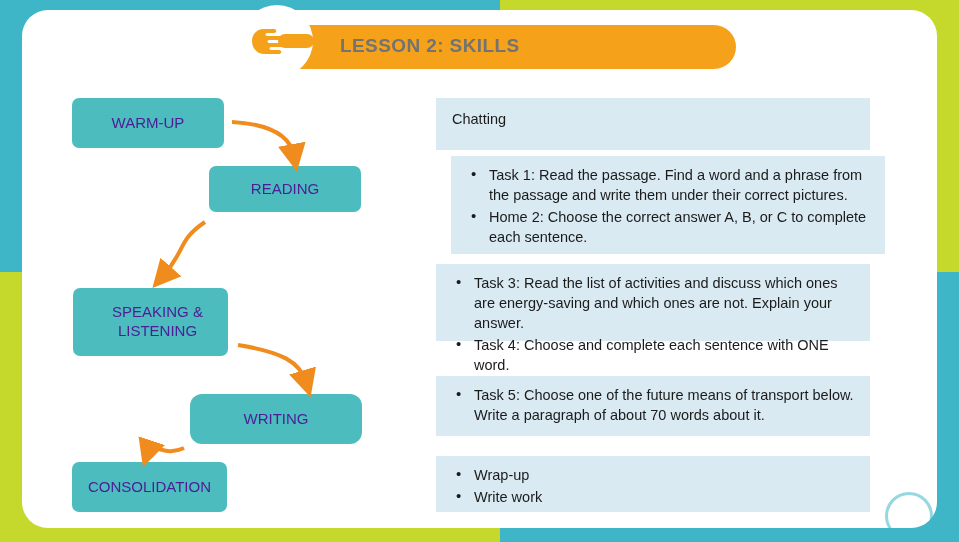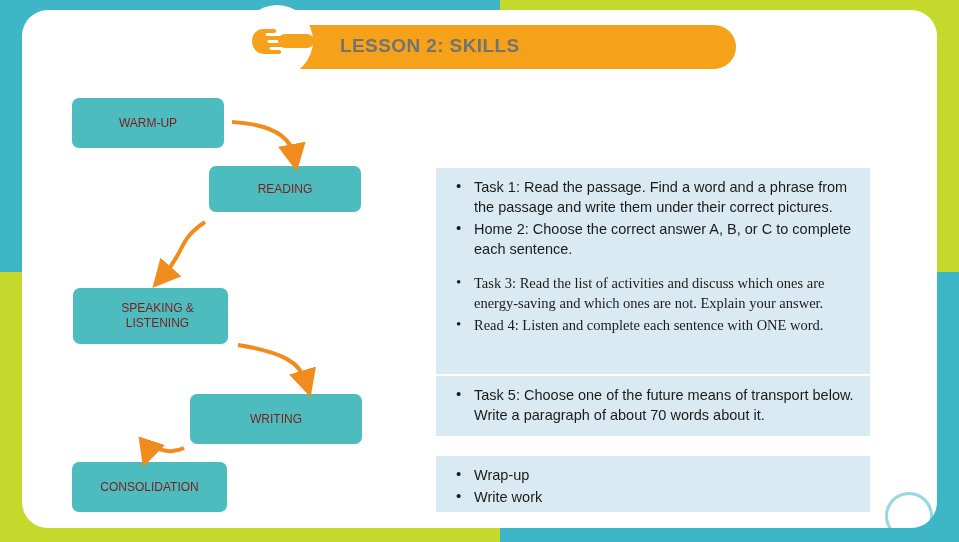--- a/index.html
+++ b/index.html
@@ -92,34 +92,34 @@
   }
   .hand-badge svg {
     position: absolute;
     left: 7px; top: 14px;
   }
   
   .flow-box {
     position: absolute;
     background: #4cbcbf;
     border-radius: 7px;
-    color: #7f1d1d;
-    font-size: 12px;
+    color: #4c1d95;
+    font-size: 15px;
     display: flex;
     align-items: center;
     justify-content: center;
     text-align: center;
     line-height: 1.25;
     box-sizing: border-box;
     padding: 2px 6px;
   }
   #box-warmup      { left: 72px;  top: 98px;  width: 152px; height: 50px; }
   #box-reading     { left: 209px; top: 166px; width: 152px; height: 46px; }
-  #box-speaking    { left: 73px;  top: 288px; width: 155px; height: 56px; padding-left: 20px; }
-  #box-writing     { left: 190px; top: 394px; width: 172px; height: 50px; }
+  #box-speaking    { left: 73px;  top: 288px; width: 155px; height: 68px; padding-left: 20px; }
+  #box-writing     { left: 190px; top: 394px; width: 172px; height: 50px; border-radius: 12px; }
   #box-consolidation { left: 72px; top: 462px; width: 155px; height: 50px; }
 
   .arrow-layer {
     position: absolute;
     left: 0; top: 0;
     width: 959px; height: 542px;
     pointer-events: none;
   }
   
   .panel {
@@ -127,22 +127,22 @@
     left: 436px;
     width: 434px;
     background: #daeaf2;
     box-sizing: border-box;
     padding: 9px 14px 9px 14px;
     color: #1b1b1b;
     font-size: 14.5px;
     line-height: 1.38;
   }
   #panel-0 { top: 98px;  height: 52px; }
-  #panel-1 { top: 168px; height: 98px; }
-  #panel-2 { top: 264px; height: 110px; font-family: Liberation Serif, serif; }
+  #panel-1 { top: 156px; height: 98px; margin-left: 15px; }
+  #panel-2 { top: 264px; height: 77px; }
   #panel-3 { top: 376px; height: 60px; }
   #panel-4 { top: 456px; height: 56px; }
 
   .panel-plain {
     margin: 0;
     padding: 2px 0 0 2px;
   }
   .panel ul {
     margin: 0;
     padding: 0;
@@ -206,32 +206,35 @@
       <marker id="ah" markerWidth="7" markerHeight="7" refX="3" refY="3.5" orient="auto">
         <path d="M0,0 L7,3.5 L0,7 z" fill="#f08c1e"></path>
       </marker>
     </defs>
     <path d="M232,122 C268,124 290,134 294,156" stroke="#f08c1e" stroke-width="4" fill="none" marker-end="url(#ah)"></path>
     <path d="M205,222 C178,240 186,250 163,276" stroke="#f08c1e" stroke-width="4" fill="none" marker-end="url(#ah)"></path>
     <path d="M238,345 C282,352 300,362 306,382" stroke="#f08c1e" stroke-width="4" fill="none" marker-end="url(#ah)"></path>
     <path d="M184,448 C163,458 152,440 148,452" stroke="#f08c1e" stroke-width="4" fill="none" marker-end="url(#ah)"></path>
   </svg>
 
+  <div class="panel" id="panel-0">
+    <p class="panel-plain">Chatting</p>
+  </div>
 
   <div class="panel" id="panel-1">
     <ul>
       <li>Task 1: Read the passage. Find a word and a phrase from the passage and write them under their correct pictures.</li>
       <li class="tight">Home 2: Choose the correct answer A, B, or C to complete each sentence.</li>
     </ul>
   </div>
 
   <div class="panel" id="panel-2">
     <ul>
       <li>Task 3: Read the list of activities and discuss which ones are energy-saving and which ones are not. Explain your answer.</li>
-      <li class="tight">Read 4: Listen and complete each sentence with ONE word.</li>
+      <li class="tight">Task 4: Choose and complete each sentence with ONE word.</li>
     </ul>
   </div>
 
   <div class="panel" id="panel-3">
     <ul>
       <li class="tight">Task 5: Choose one of the future means of transport below. Write a paragraph of about 70 words about it.</li>
     </ul>
   </div>
 
   <div class="panel" id="panel-4">

